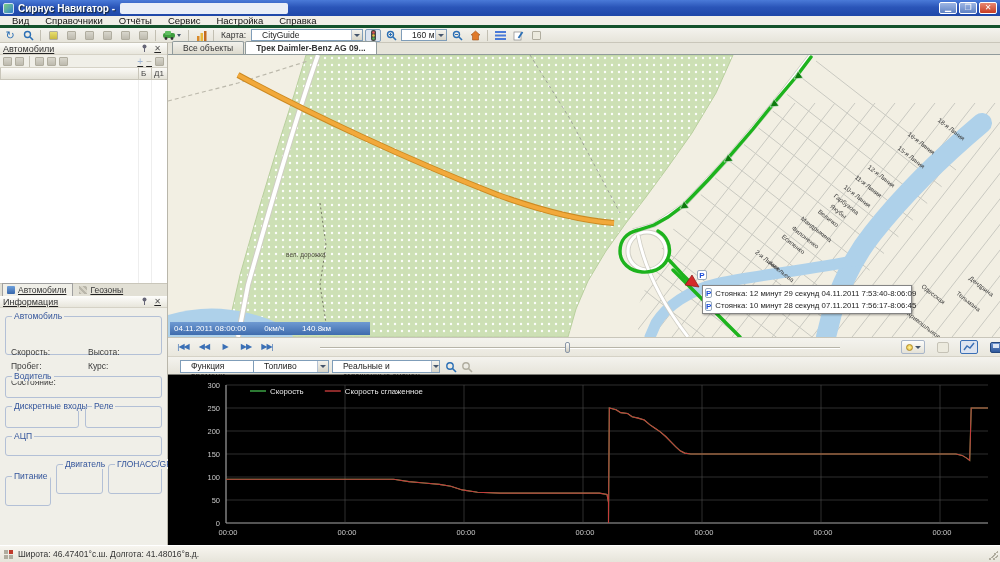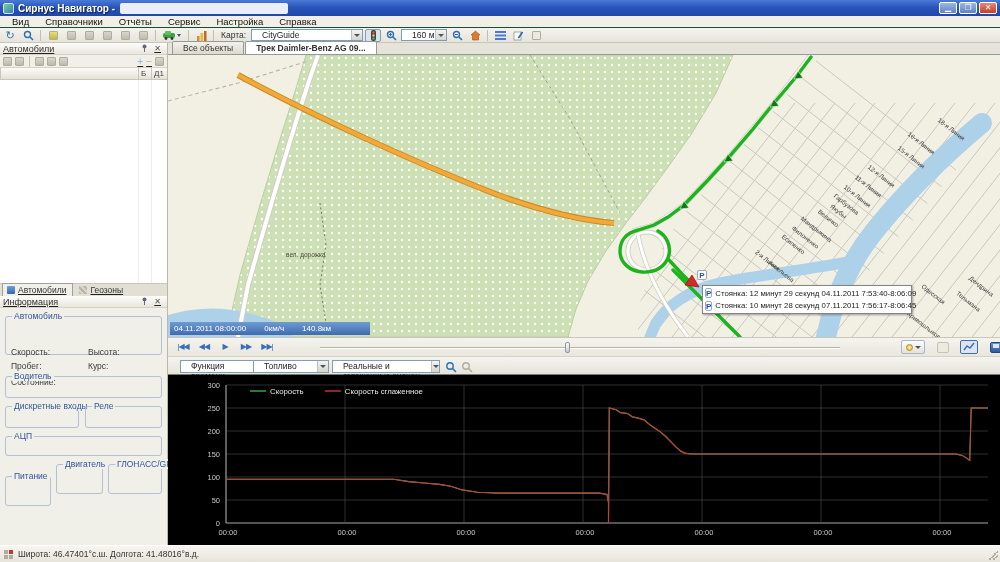--- a/index.html
+++ b/index.html
@@ -13,21 +13,21 @@
     background:linear-gradient(135deg,#7fd17f,#2f7fd1); border:1px solid #cfe0f5; }
   #title-text { color:#fff; font-weight:bold; font-size:10px; text-shadow:1px 1px 1px #123; white-space:nowrap; }
   #title-blank { width:168px; height:11px; background:#e9eef7; border-radius:2px; margin-left:5px; }
   #win-buttons { margin-left:auto; display:flex; gap:2px; }
   .win-btn { width:18px; height:12px; border:1px solid #fff; border-radius:2px; font-size:8px; line-height:9px;
     text-align:center; color:#fff; background:linear-gradient(#9db6e4,#5f82c4); }
   .win-btn.close { background:linear-gradient(#e88872,#c83c22); }
 
   
   #menubar { position:absolute; left:0; top:16px; width:1000px; height:12px; background:#f1efe8;
-    display:flex; align-items:center; padding-left:4px; border-bottom:1px solid #14532d; }
+    display:flex; align-items:center; padding-left:4px; border-bottom:3px solid #14532d; }
   .menu-item { padding:0 8px; font-size:9.5px; color:#111; }
   #toolbar { position:absolute; left:0; top:28px; width:1000px; height:15px; background:linear-gradient(#f4f3ee,#e6e4da);
     display:flex; align-items:center; gap:2px; padding-left:2px; border-bottom:1px solid #c9c6ba; }
   .tbtn { width:16px; height:13px; display:flex; align-items:center; justify-content:center; border-radius:2px; }
   .tbtn svg { display:block; }
   .tsep { width:1px; height:11px; background:#c2bfb2; margin:0 2px; }
   .gray-ico { width:9px; height:9px; background:linear-gradient(#d8d6cc,#bdbaae); border:1px solid #b0ad9f; border-radius:1px; }
   .combo { background:#fff; border:1px solid #7f9db9; height:12px; display:flex; 
     font-size:8.5px; padding-left:10px; position:relative; color:#222; }
   .combo .arrow { margin-left:auto; width:11px; height:100%; background:linear-gradient(#f4f3ee,#d8d5c8);

